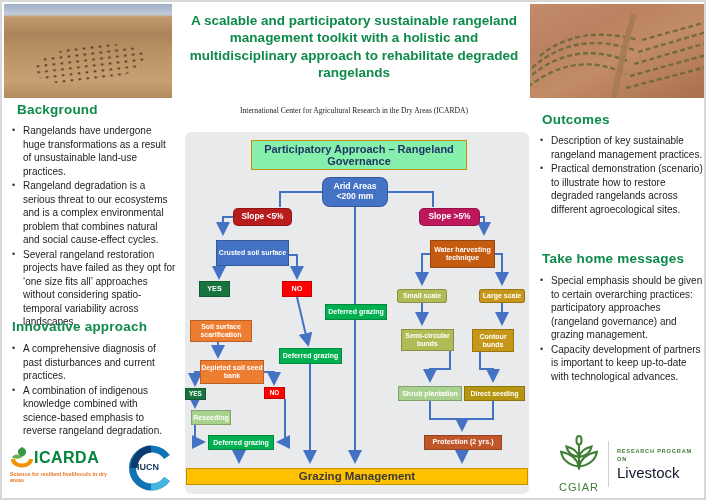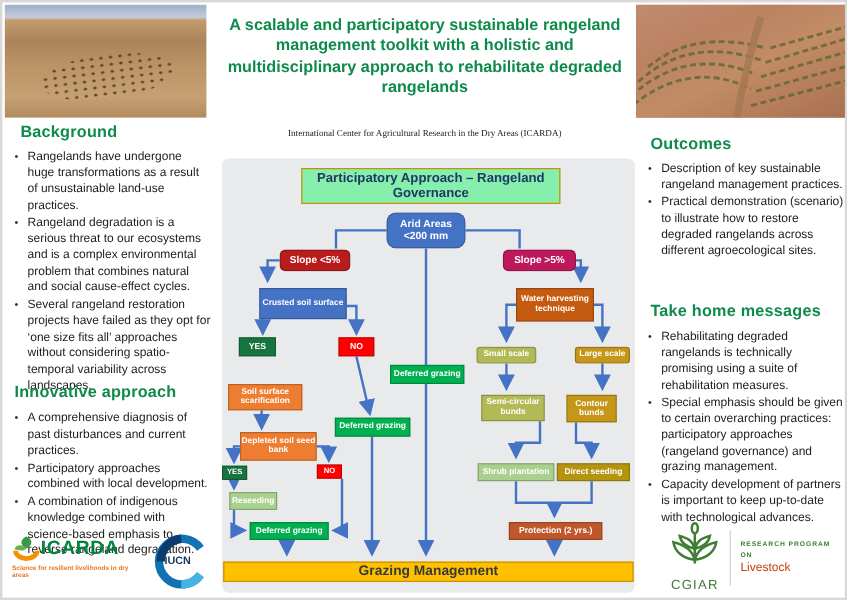--- a/index.html
+++ b/index.html
@@ -37,21 +37,21 @@
   .icarda-word{font-weight:bold;font-size:16px;color:#00843d;letter-spacing:.5px;}
   .icarda-tag{font-size:5.4px;color:#e87722;font-weight:bold;margin-top:1px;}
   .iucn{position:absolute;left:126px;top:443px;width:46px;height:46px;}
   .iucn-text{position:absolute;left:9px;top:17px;font-size:9px;font-weight:bold;color:#16355c;}
   .cgiar{position:absolute;left:556px;top:433px;display:flex;align-items:center;}
   .cgiar-left{text-align:center;padding-right:8px;}
   .cgiar-word{font-weight:normal;font-size:11px;color:#3f7e34;letter-spacing:1px;}
   .cgiar-div{width:1px;height:46px;background:#cfcfcf;}
   .cgiar-right{padding-left:8px;}
   .rpo{font-size:5.6px;font-weight:bold;color:#3f7e34;letter-spacing:.8px;line-height:1.5;}
-  .lvs{font-size:10px;color:#c2410c;margin-top:1px;}
+  .lvs{font-size:15px;color:#0f172a;margin-top:1px;}
 </style>
 </head>
 <body>
 
 <div class="poster">
 
   <div class="photo photo-left">
     <div class="animals"></div>
   </div>
   <div class="photo photo-right">
@@ -86,23 +86,20 @@
         <span>Several rangeland restoration projects have failed as they opt for ‘one size fits all’ approaches without considering spatio-temporal variability across landscapes.</span>
       </div>
   </div>
 
   <div class="heading" style="left:10px;top:317px;">Innovative approach</div>
   <div class="blist" style="left:8px;top:340px;">
     <div class="bullet">
         <span>A comprehensive diagnosis of past disturbances and current practices.</span>
       </div>
     <div class="bullet">
-        <span>Participatory approaches combined with local development.</span>
-      </div>
-    <div class="bullet">
         <span>A combination of indigenous knowledge combined with science-based emphasis to reverse rangeland degradation.</span>
       </div>
   </div>
 
   <div class="icarda">
     <div class="icarda-row">
       <svg width="24" height="24" viewBox="0 0 24 24">
         <path d="M12 1 C7 3 6 8 12 11 C18 8 17 3 12 1 Z" fill="#3a9948"></path>
         <path d="M12 11 C8 7 3 8 2 12 C7 13 10 13 12 11 Z" fill="#6ab04c"></path>
         <path d="M3 13 a9 6.5 0 0 0 18 0" fill="none" stroke="#f39200" stroke-width="4"></path>
@@ -125,23 +122,20 @@
     <div class="bullet">
         <span>Description of key sustainable rangeland management practices.</span>
       </div>
     <div class="bullet">
         <span>Practical demonstration (scenario) to illustrate how to restore degraded rangelands across different agroecological sites.</span>
       </div>
   </div>
 
   <div class="heading" style="left:540px;top:249px;">Take home messages</div>
   <div class="blist" style="left:536px;top:272px;">
-    <div class="bullet">
-        <span>Rehabilitating degraded rangelands is technically promising using a suite of rehabilitation measures.</span>
-      </div>
     <div class="bullet">
         <span>Special emphasis should be given to certain overarching practices: participatory approaches (rangeland governance) and grazing management.</span>
       </div>
     <div class="bullet">
         <span>Capacity development of partners is important to keep up-to-date with technological advances.</span>
       </div>
   </div>
 
   <div class="cgiar">
     <div class="cgiar-left">

